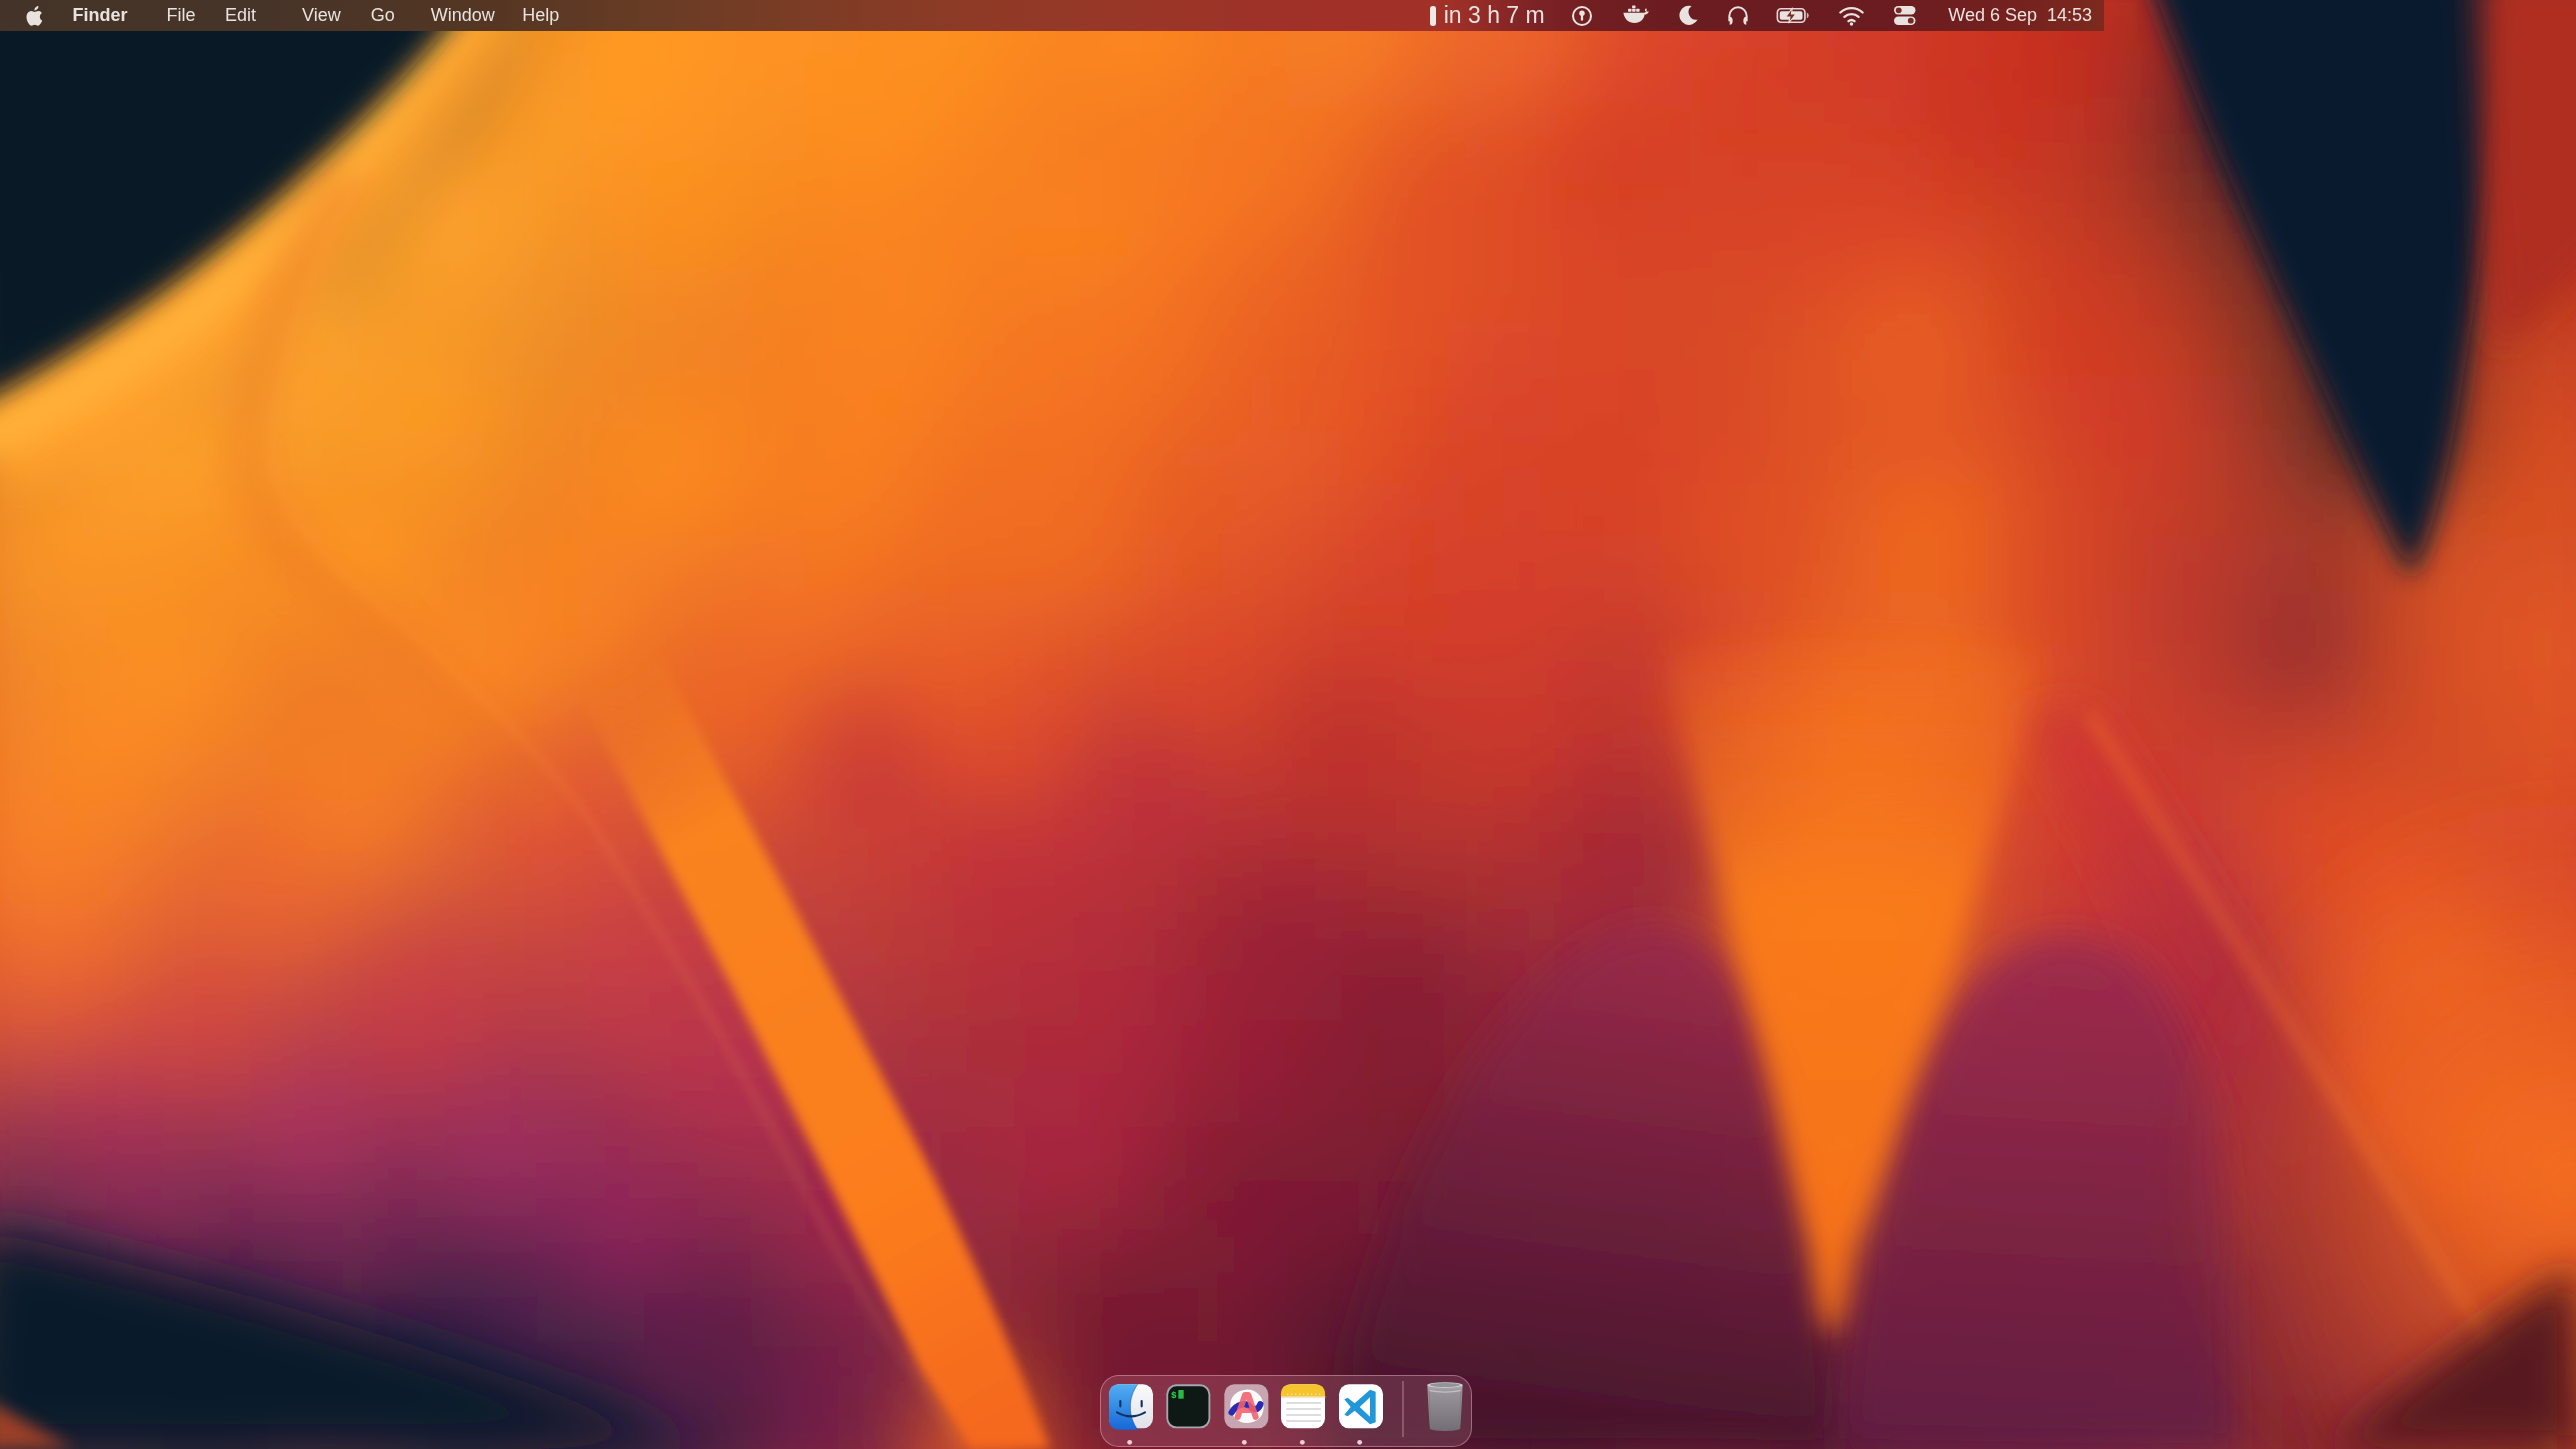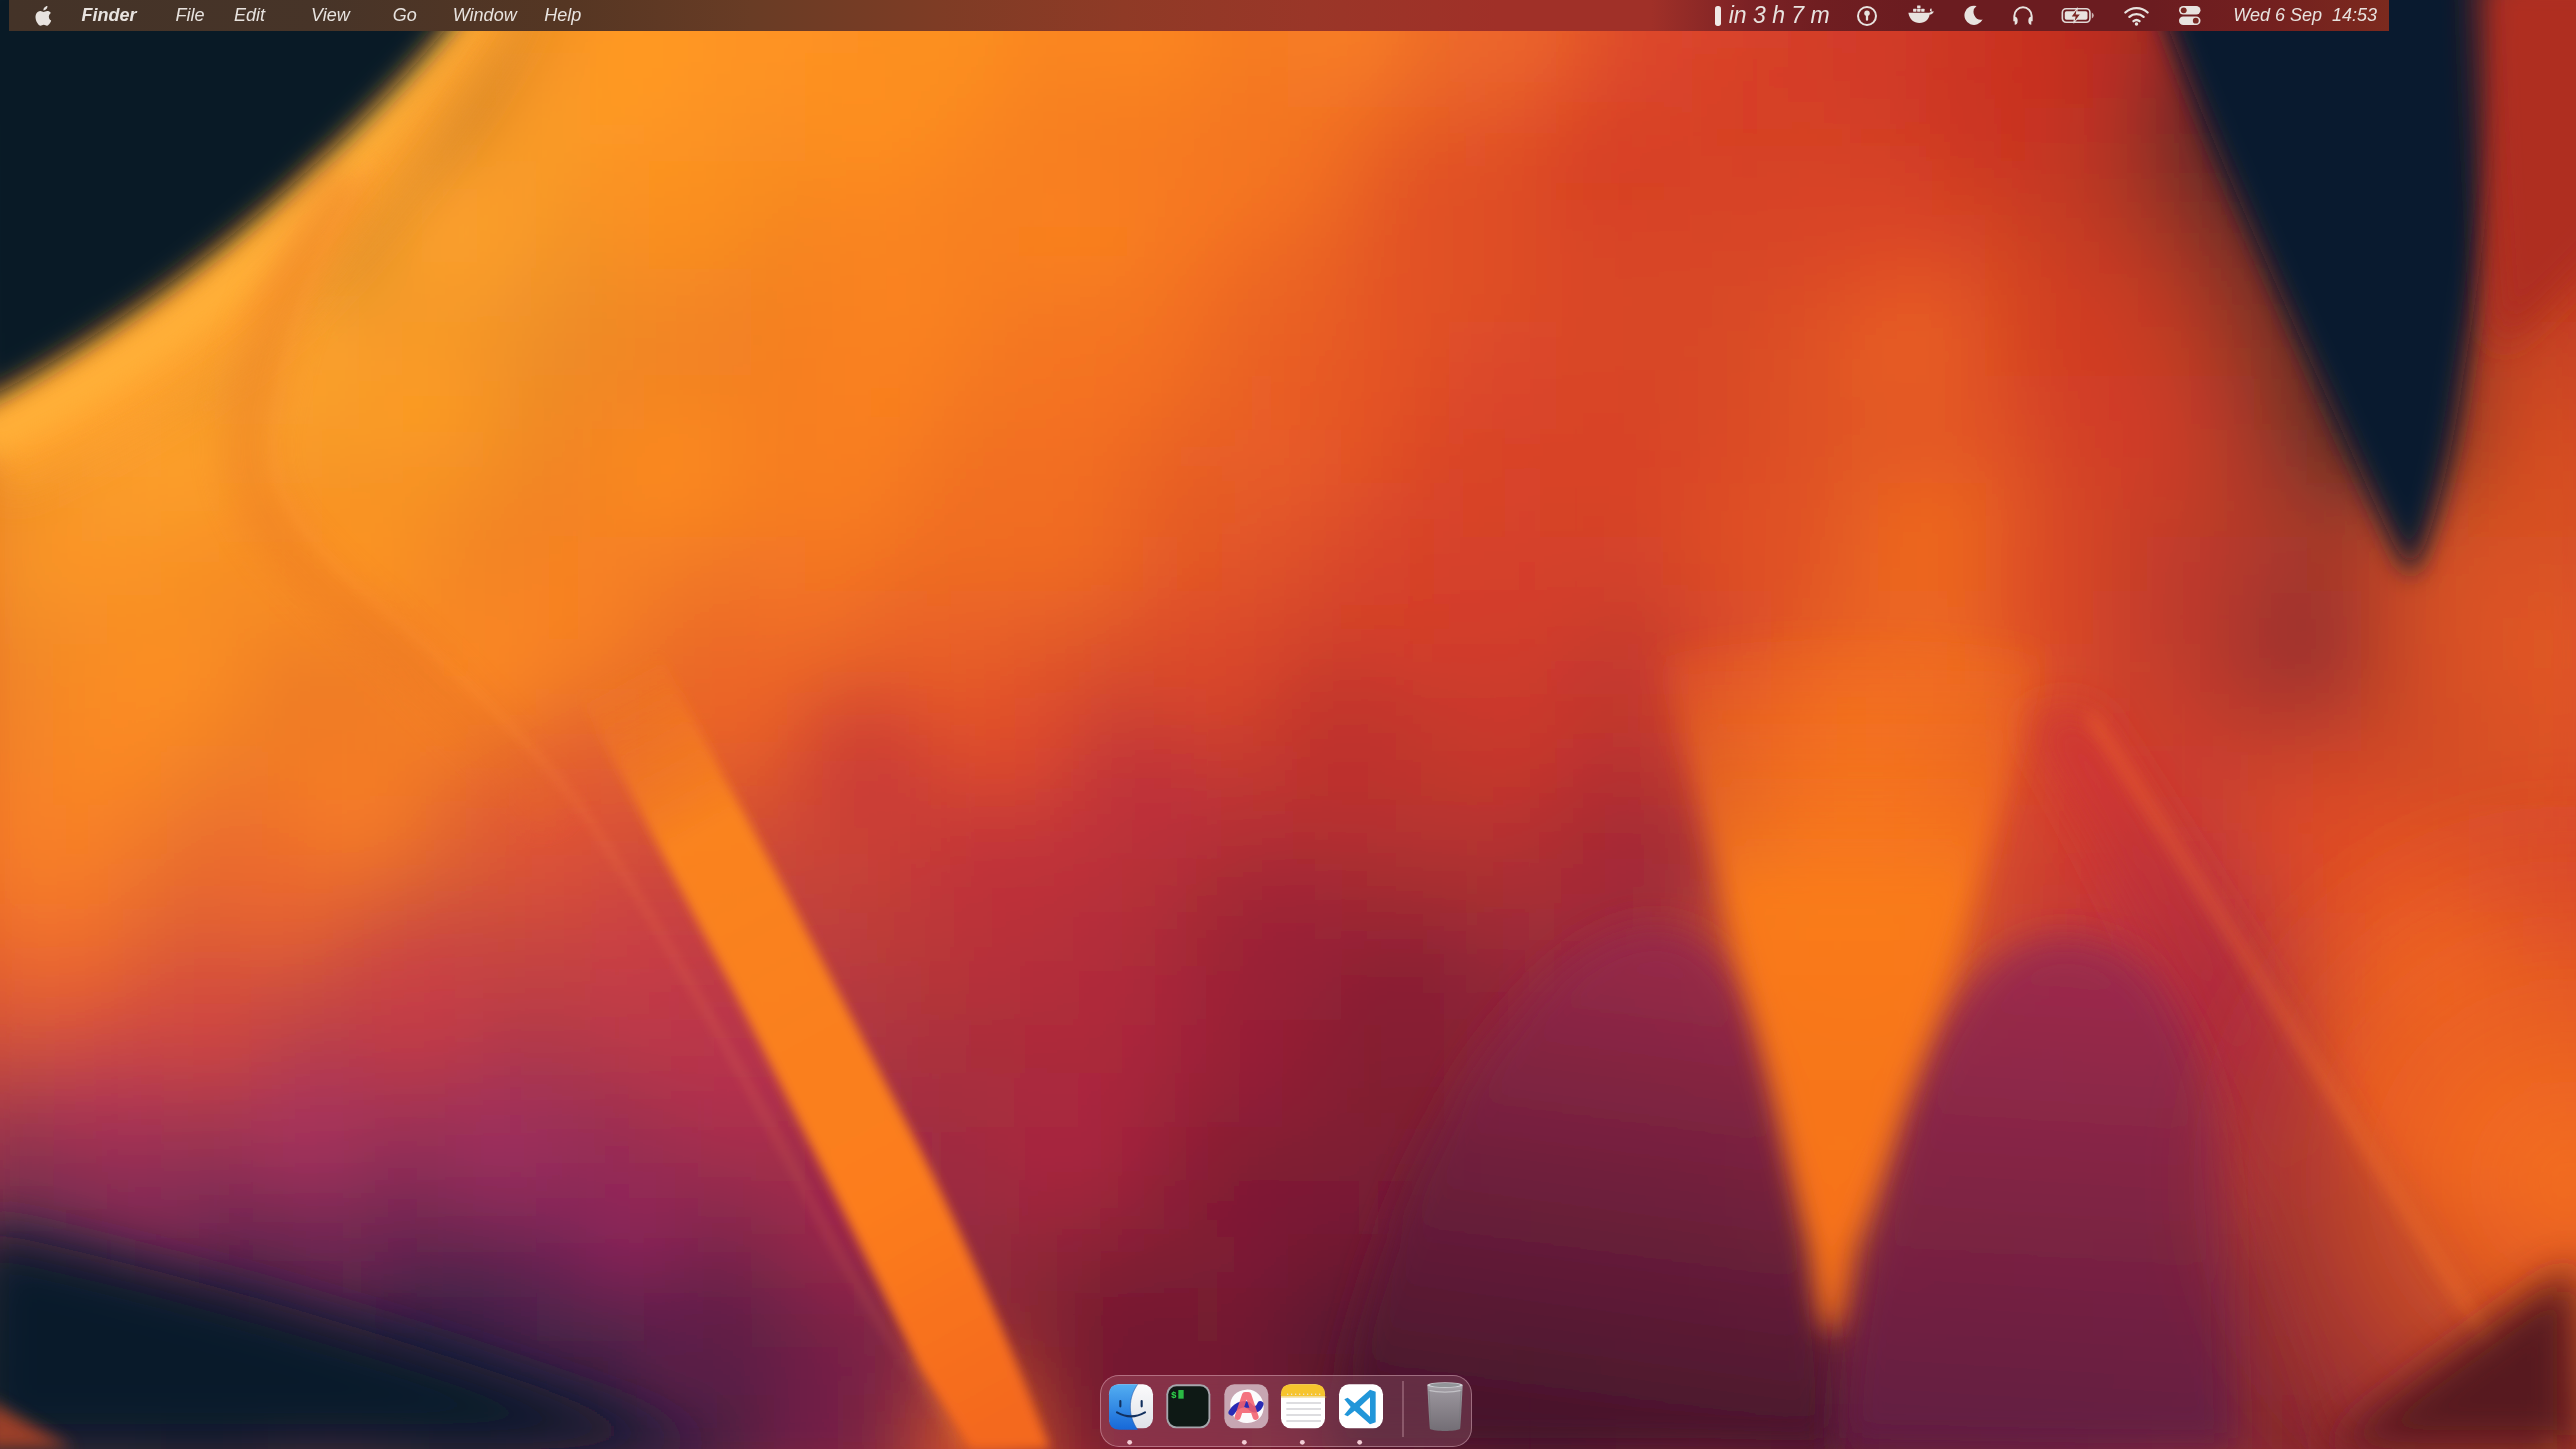--- a/index.html
+++ b/index.html
@@ -1,21 +1,21 @@
 <!DOCTYPE html>
 <html style="font-size:10.7px"><head>
 <meta charset="utf-8">
 <style>
 html,body{margin:0;padding:0;width:2576px;height:1449px;overflow:hidden;background:#b5362b;}
 *{box-sizing:border-box}
 body{font-family:"Liberation Sans",sans-serif;}
 #wall{position:absolute;left:0;top:0;filter:saturate(1.12) contrast(1.02);}
-#menubar{position:absolute;top:0;left:9px;width:2380px;height:31px;
+#menubar{position:absolute;top:0;left:0;width:2104px;height:31px;
  background:linear-gradient(90deg,#443328 0%,#473428 13%,#553623 23.4%,#693c25 31.2%,#7e3c25 39%,#8f3a26 46.8%,#9a3628 54.7%,#a03028 62.5%,#a03028 69%,#7c2225 73%,#701e21 76%,#6b1c20 80%,#6b1c20 90%,#73201f 95%,#7c2a1e 100%);
- color:#e8e3df;display:flex;align-items:center;font-size:18px;font-style:italic;}
+ color:#e8e3df;display:flex;align-items:center;font-size:18px;}
 .mitem{display:inline-block;}
 #dock{position:absolute;}
 </style>
 </head>
 <body>
 <svg id="wall" width="2576" height="1449" viewBox="0 0 3840 2160">
 <defs>
 <filter id="bgrid" x="-5%" y="-5%" width="110%" height="110%">
         <feGaussianBlur stdDeviation="58"></feGaussianBlur>
       </filter>
@@ -1560,21 +1560,21 @@
 
 <div id="menubar">
 <svg width="20" height="24" viewBox="0 0 17 20" style="margin-left:25px;">
  <path fill="#e8e3df" d="M12.6,10.6c0-2.1,1.7-3.1,1.8-3.2c-1-1.4-2.5-1.6-3-1.6c-1.3-0.1-2.5,0.8-3.2,0.8C7.5,6.6,6.5,5.8,5.4,5.8C4,5.9,2.7,6.6,2,7.8c-1.5,2.5-0.4,6.3,1,8.3c0.7,1,1.5,2.1,2.6,2.1c1,0,1.4-0.7,2.7-0.7c1.3,0,1.6,0.7,2.7,0.7c1.1,0,1.8-1,2.5-2c0.8-1.2,1.1-2.3,1.1-2.4C14.6,13.8,12.6,13,12.6,10.6z"></path>
  <path fill="#e8e3df" d="M10.5,4.1C11.1,3.4,11.5,2.4,11.4,1.4c-0.9,0-1.9,0.6-2.5,1.3C8.3,3.3,7.9,4.3,8,5.3C9,5.3,9.9,4.8,10.5,4.1z"></path>
 </svg>
 <span class="mitem" style="font-weight:bold;margin-left:27.5px;">Finder</span>
 <span class="mitem" style="margin-left:39px;">File</span>
 <span class="mitem" style="margin-left:29.5px;">Edit</span>
 <span class="mitem" style="margin-left:46px;">View</span>
-<span class="mitem" style="margin-left:43px;">Go</span>
+<span class="mitem" style="margin-left:30px;">Go</span>
 <span class="mitem" style="margin-left:36px;">Window</span>
 <span class="mitem" style="margin-left:27.5px;">Help</span>
 <div style="flex:1"></div>
 <div style="width:5.4px;height:20px;background:#efe9e6;border-radius:2.7px;margin-right:8px;"></div>
 <span style="font-size:23px;">in 3 h 7 m</span>
 <span id="mstatus" style="display:inline-flex;align-items:center;">
 
 <svg width="24" height="24" viewBox="0 0 36 36" style="margin-left:25.5px;">
  <circle cx="18" cy="18" r="13.5" fill="none" stroke="#e8e3df" stroke-width="3"></circle>
  <circle cx="18" cy="13.8" r="4.1" fill="#e8e3df"></circle>

